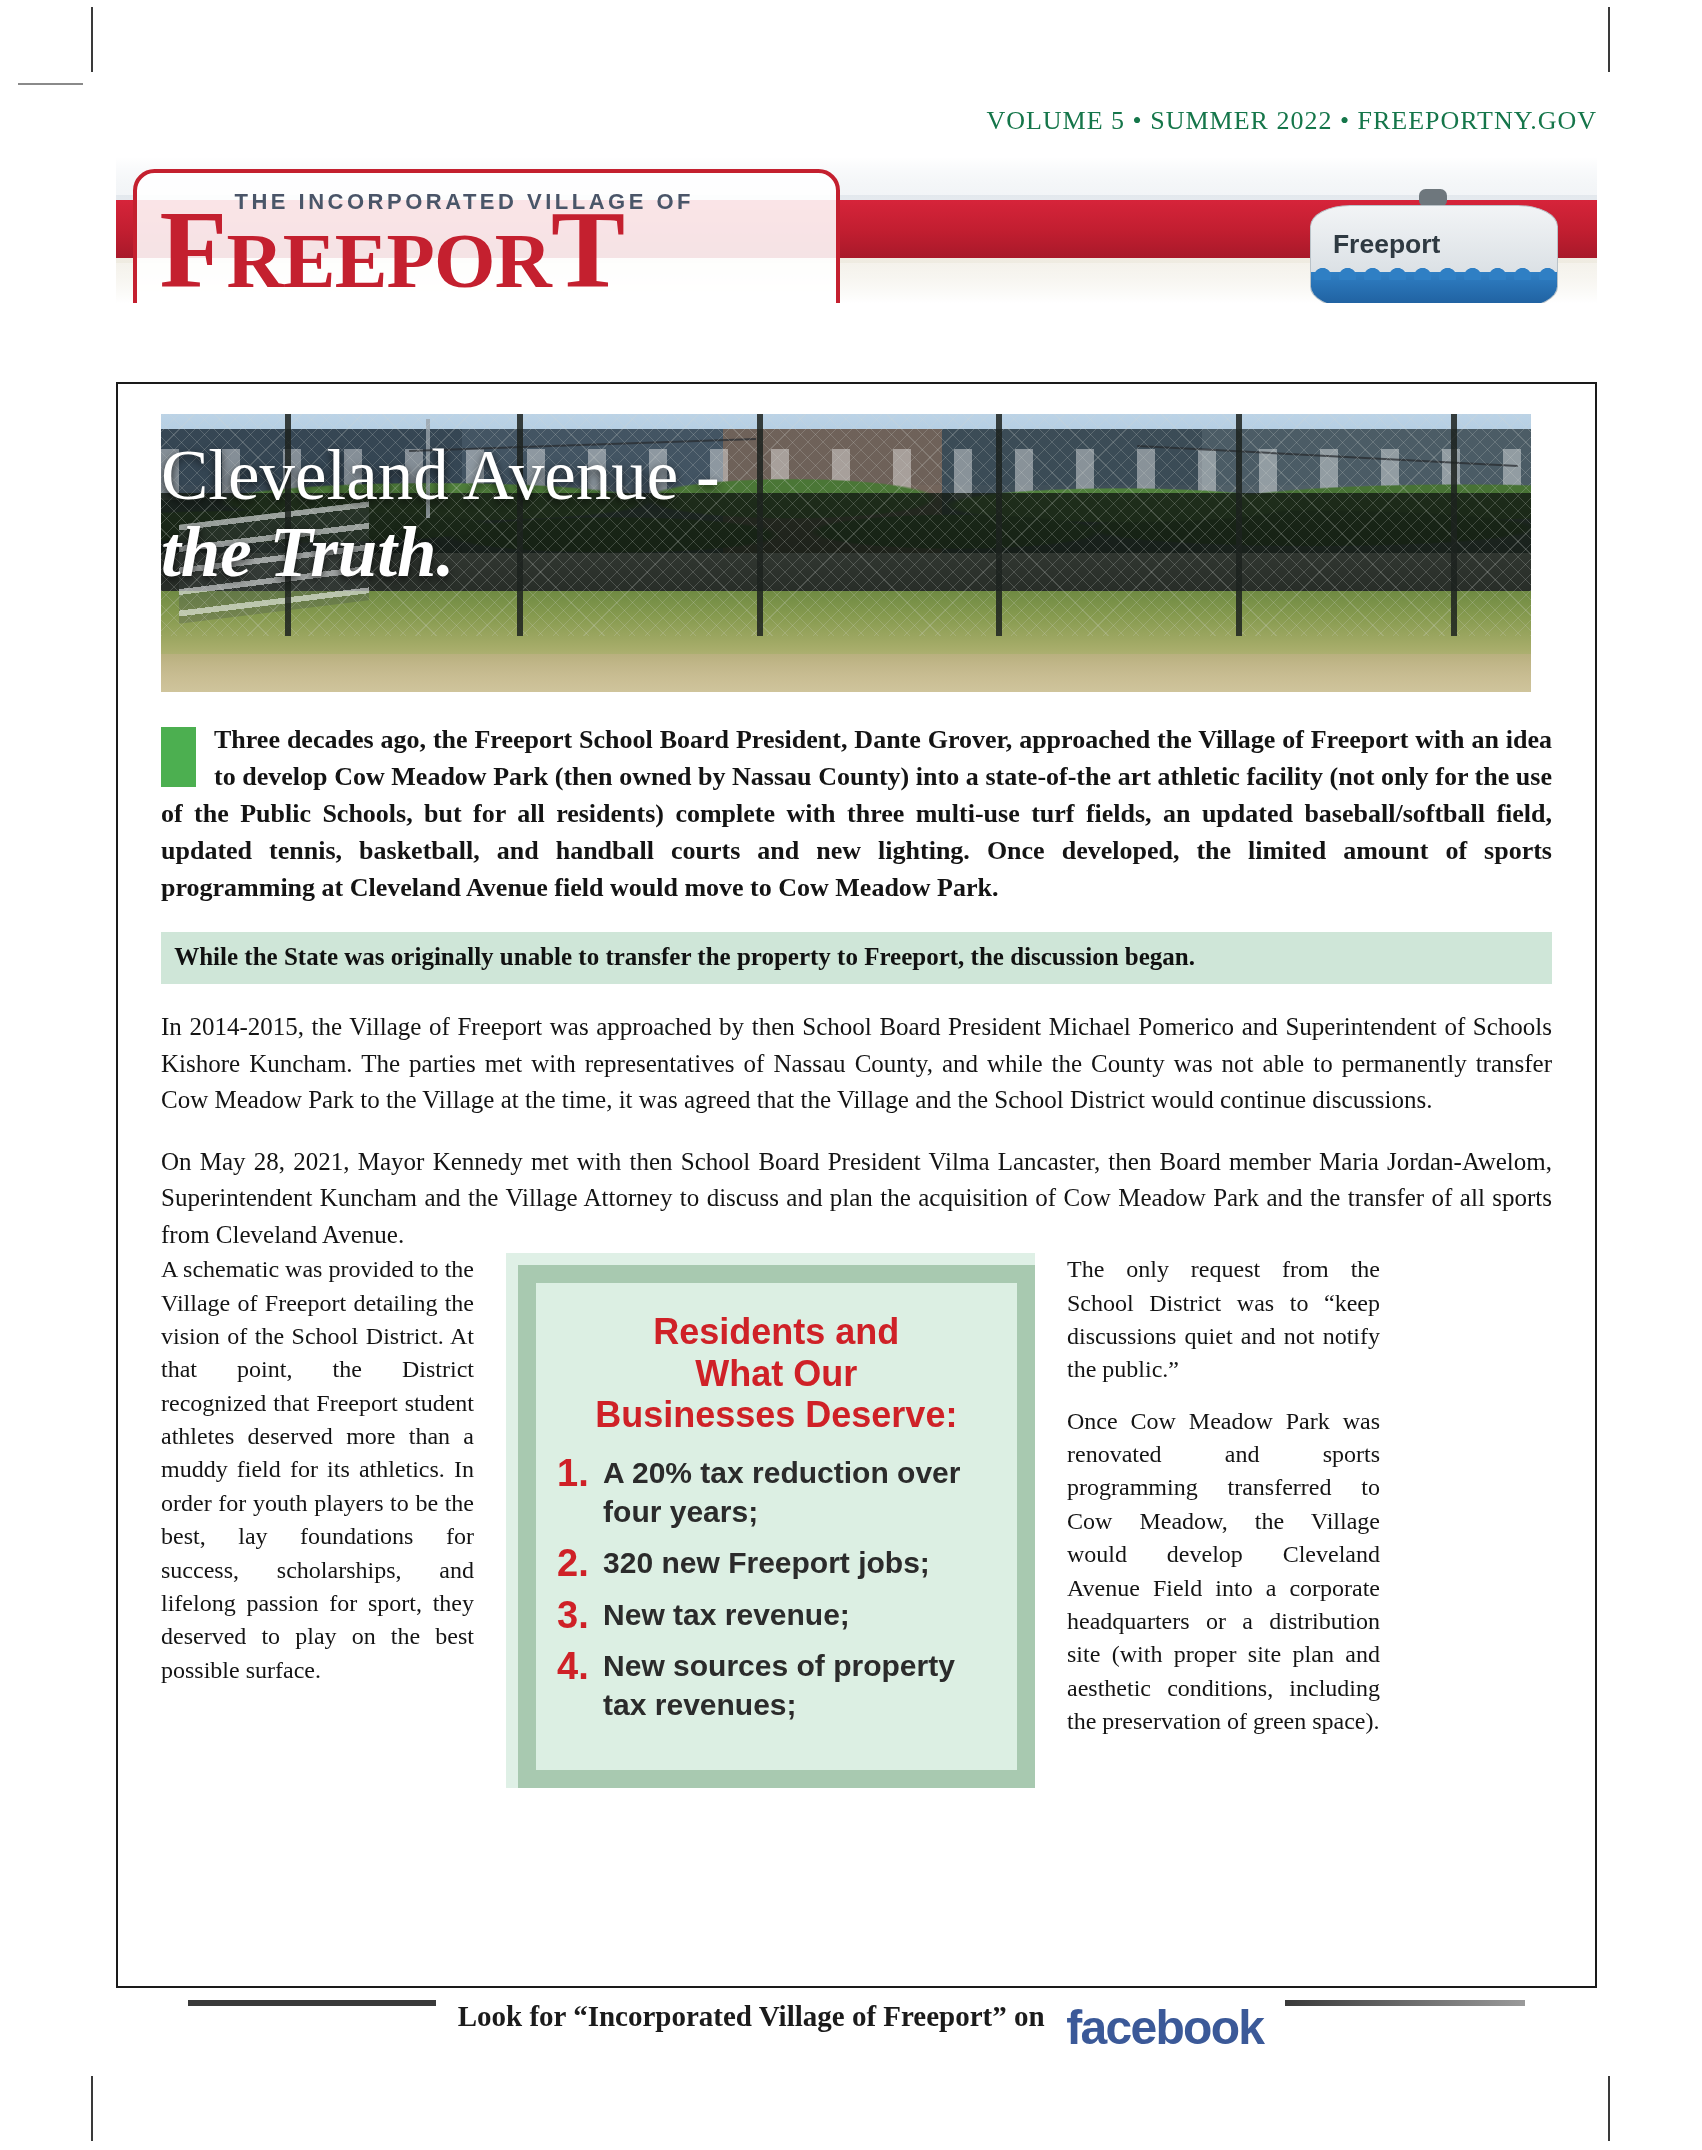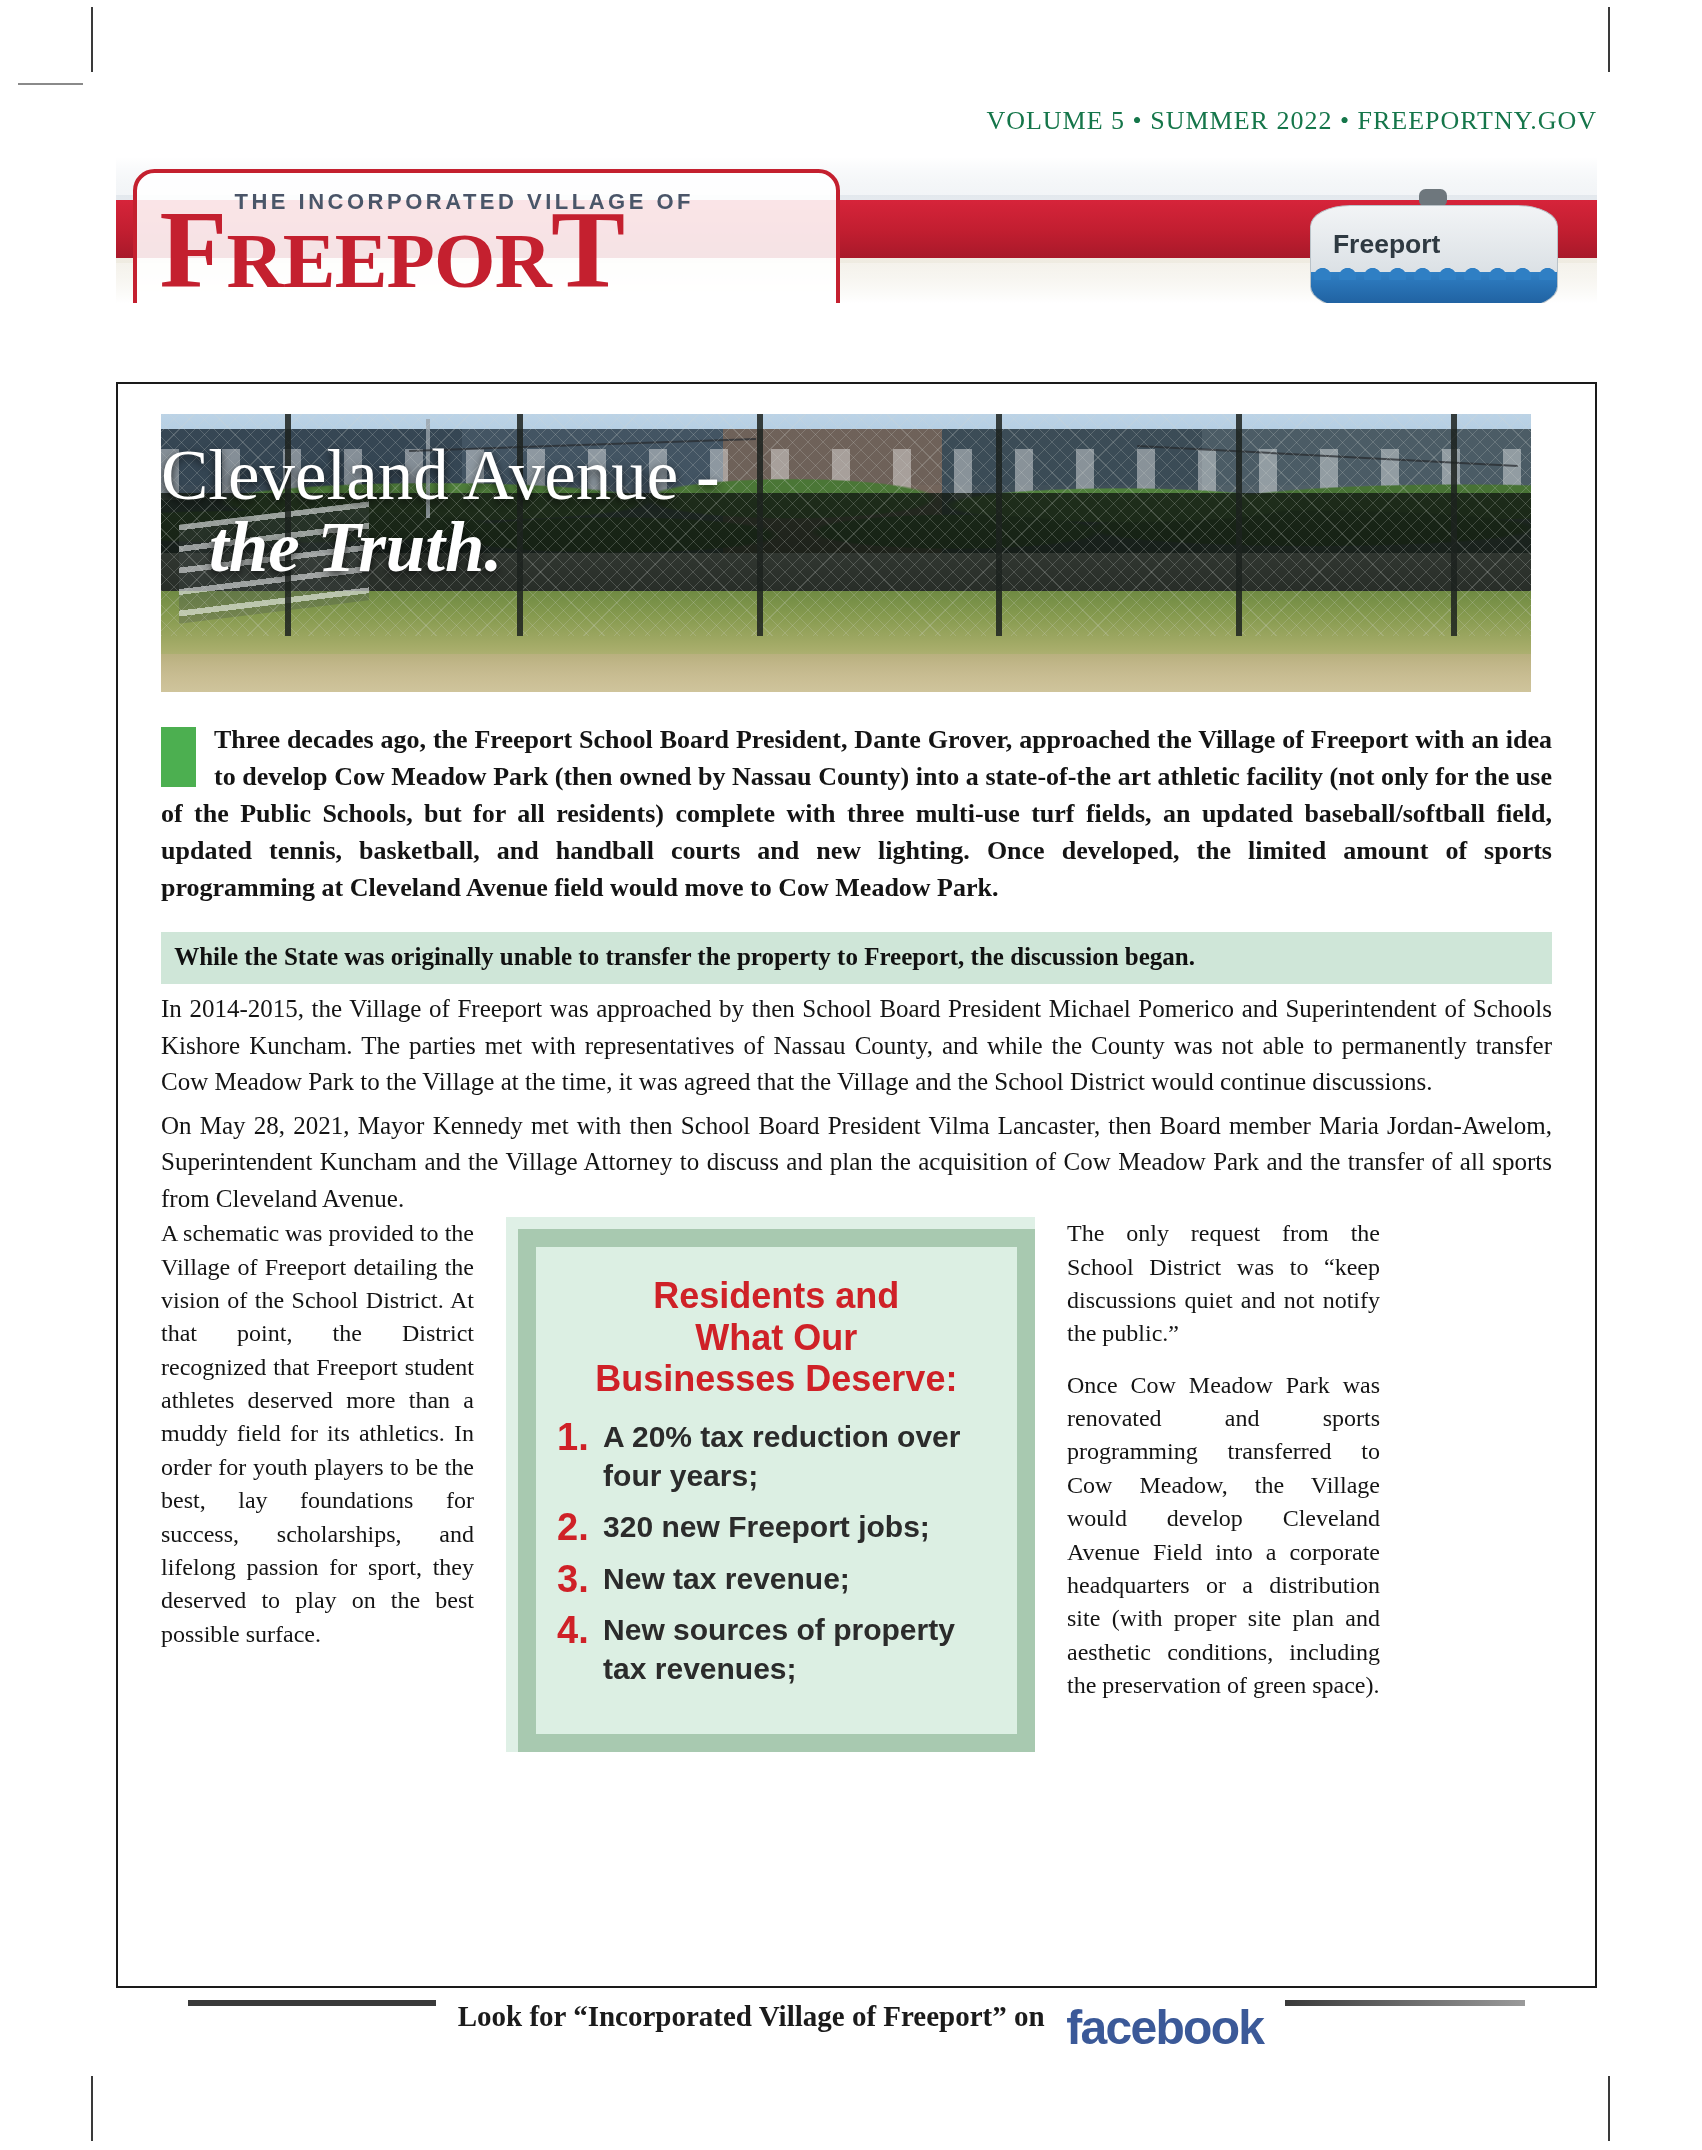--- a/index.html
+++ b/index.html
@@ -235,21 +235,21 @@
     text-align: left;
     color: #ffffff;
     font-family: "Liberation Serif", serif;
     text-shadow: 0 2.5px 8.3px rgba(0,0,0,0.75);
     line-height: 1.02;
     z-index: 5;
   }
   .hero-title .l1 { display:block; font-size: 71px; }
   .hero-title .l2 {
     display:block; font-size: 71px; font-style: italic; font-weight: bold;
-    padding-left: 48px;
+    margin-top: 5px;
   }
 
   
   .lead {
     margin-top: 30px;
     font-family: "Liberation Serif", serif;
     font-weight: bold;
     font-size: 26px;
     line-height: 1.42;
     text-align: justify;
@@ -271,21 +271,21 @@
     font-family: "Liberation Serif", serif;
     font-weight: bold;
     font-size: 25px;
     color: #111111;
     white-space: nowrap;
     overflow: hidden;
   }
 
   
   .body-p {
-    margin-top: 7px;
+    margin-top: 25px;
     font-family: "Liberation Serif", serif;
     font-size: 25px;
     line-height: 1.46;
     text-align: justify;
     color: #141414;
   }
 
   
   .cols {
     display: flex;

